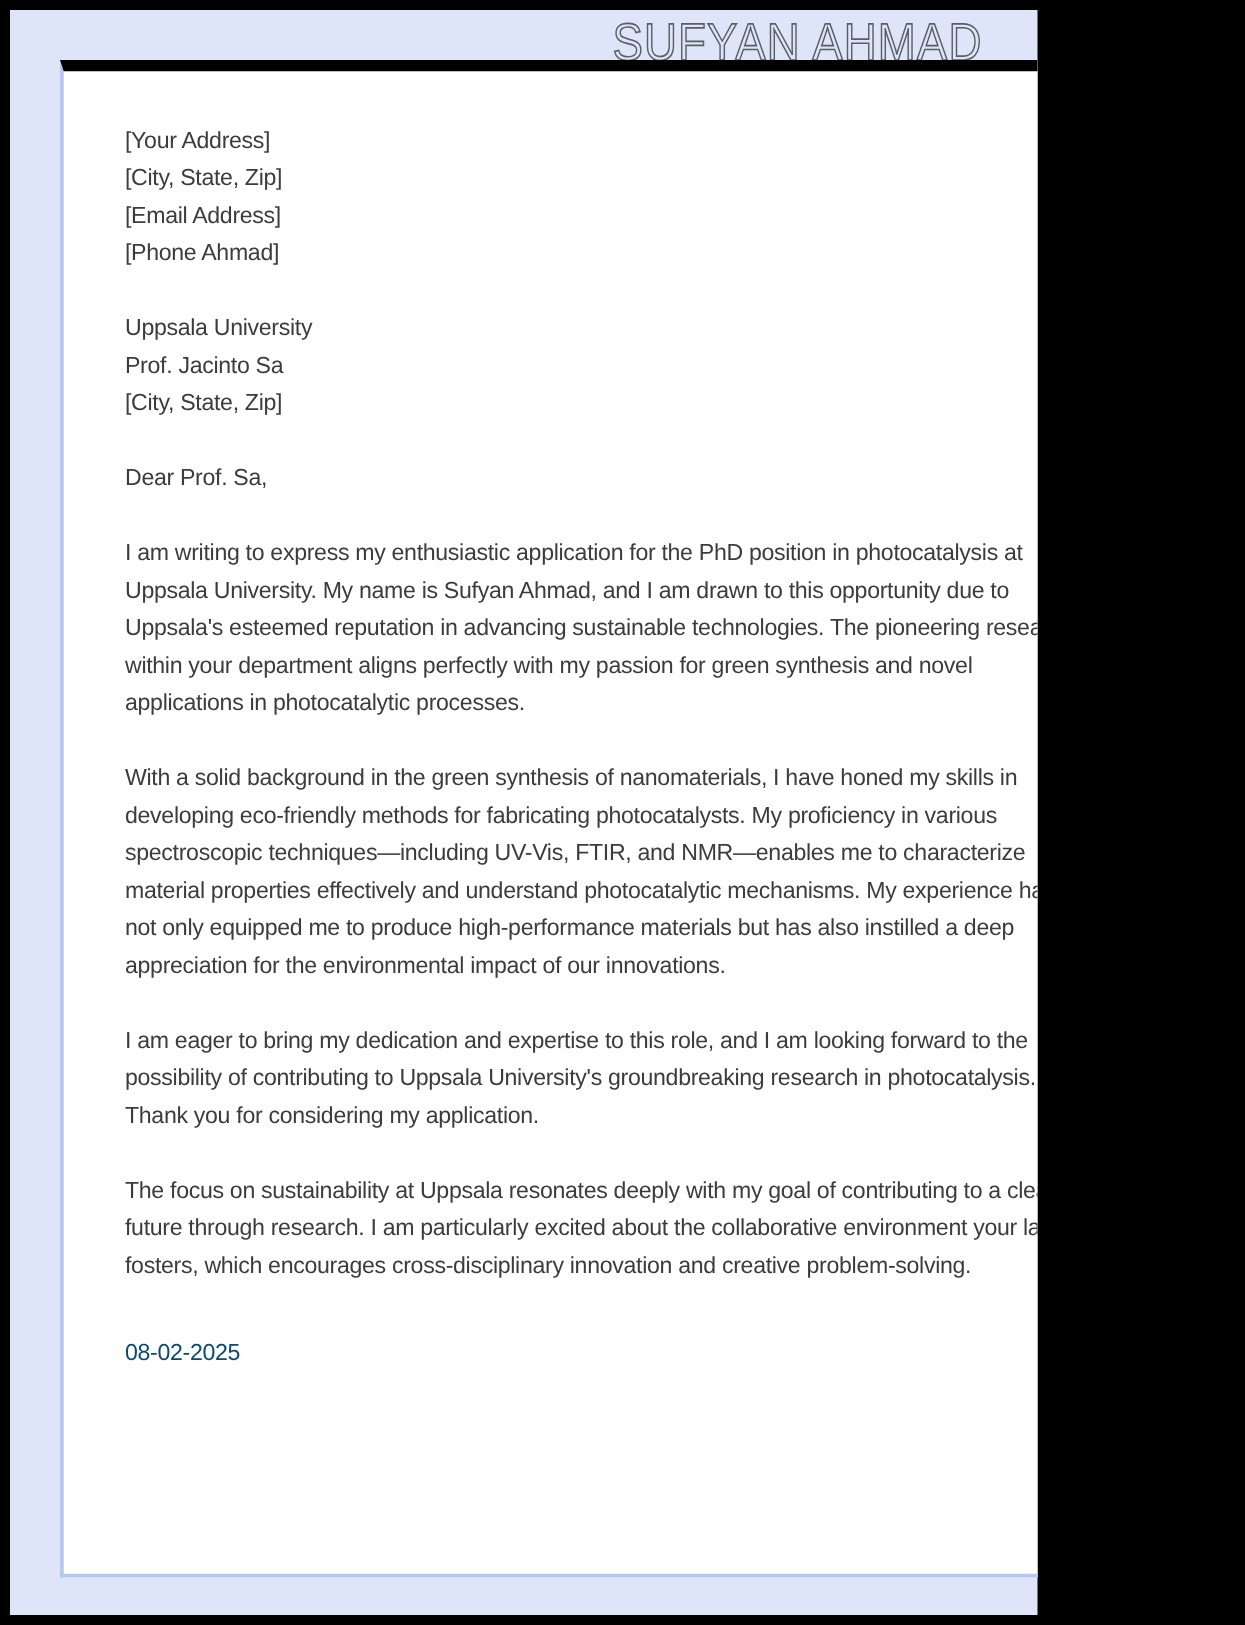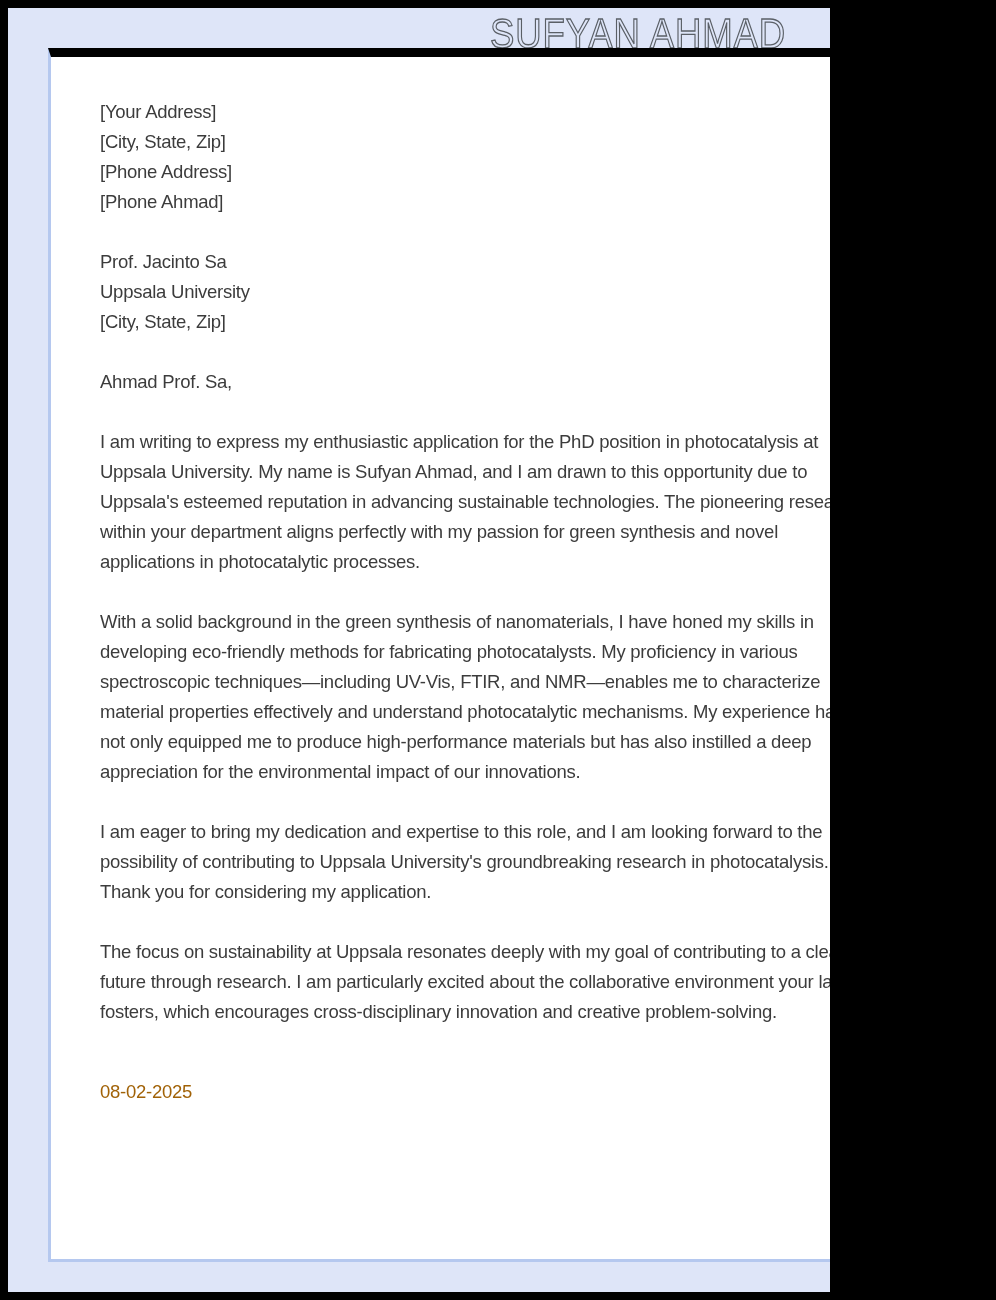--- a/index.html
+++ b/index.html
@@ -58,22 +58,22 @@
   .letter-page .block {
     margin: 0 0 30px 0;
   }
   .block div {
     min-height: 30px;
   }
   .closing-block {
     margin-bottom: 0;
   }
   .date-line {
-    margin-top: 20px;
-    color: #a16207;
+    margin-top: 10px;
+    color: #0c4a6e;
     text-decoration: none;
     display: inline-block;
     cursor: pointer;
   }
   .watermark {
     position: absolute;
     right: 8px;
     bottom: -4px;
     font-size: 15.5px;
     letter-spacing: 0;
@@ -91,31 +91,31 @@
     <svg width="310" height="56" viewBox="0 0 310 56">
       <text x="306" y="44" text-anchor="end" textLength="296" lengthAdjust="spacingAndGlyphs">SUFYAN AHMAD</text>
     </svg>
   </div>
 
   <div class="letter-page">
 
     <div class="block">
       <div>[Your Address]</div>
       <div>[City, State, Zip]</div>
-      <div>[Phone Address]</div>
+      <div>[Email Address]</div>
       <div>[Phone Ahmad]</div>
     </div>
 
     <div class="block">
+      <div>Uppsala University</div>
       <div>Prof. Jacinto Sa</div>
-      <div>Uppsala University</div>
       <div>[City, State, Zip]</div>
     </div>
 
-    <p>Ahmad Prof. Sa,</p>
+    <p>Dear Prof. Sa,</p>
 
     <p>I am writing to express my enthusiastic application for the PhD position in photocatalysis at Uppsala University. My name is Sufyan Ahmad, and I am drawn to this opportunity due to Uppsala's esteemed reputation in advancing sustainable technologies. The pioneering research within your department aligns perfectly with my passion for green synthesis and novel applications in photocatalytic processes.</p>
     <p>With a solid background in the green synthesis of nanomaterials, I have honed my skills in developing eco-friendly methods for fabricating photocatalysts. My proficiency in various spectroscopic techniques—including UV-Vis, FTIR, and NMR—enables me to characterize material properties effectively and understand photocatalytic mechanisms. My experience has not only equipped me to produce high-performance materials but has also instilled a deep appreciation for the environmental impact of our innovations.</p>
     <p>I am eager to bring my dedication and expertise to this role, and I am looking forward to the possibility of contributing to Uppsala University's groundbreaking research in photocatalysis. Thank you for considering my application.</p>
     <p>The focus on sustainability at Uppsala resonates deeply with my goal of contributing to a cleaner future through research. I am particularly excited about the collaborative environment your lab fosters, which encourages cross-disciplinary innovation and creative problem-solving.</p>
 
 
     <a class="date-line">08-02-2025</a>
 
     <div class="watermark">Lazyapply.com</div>

